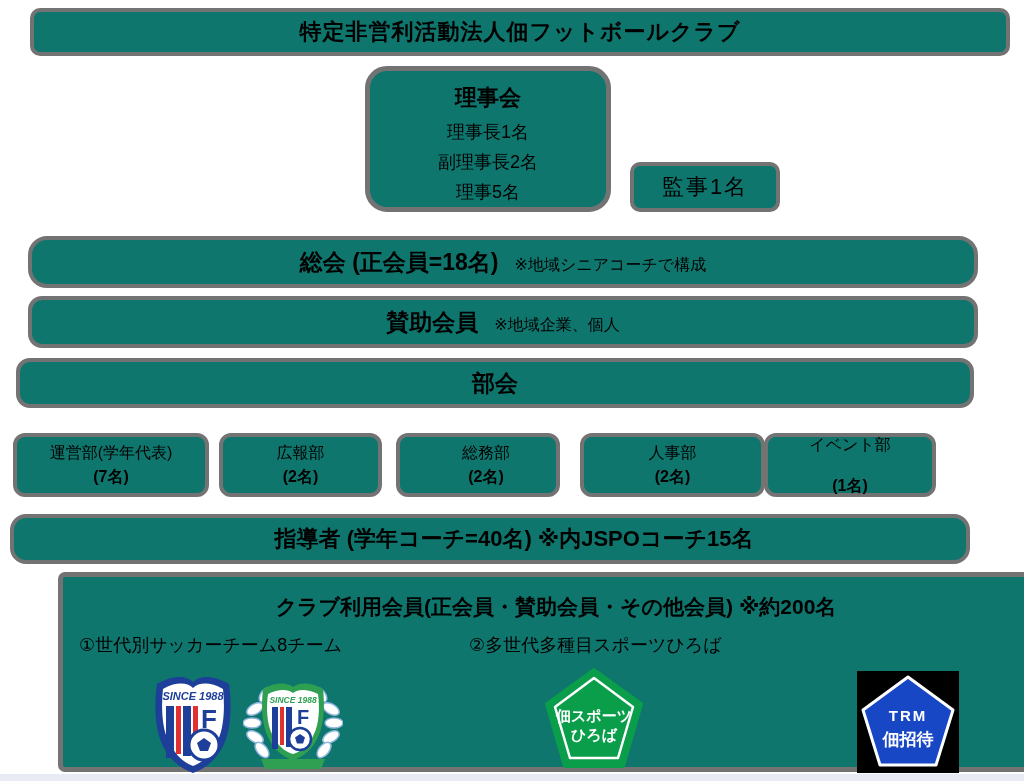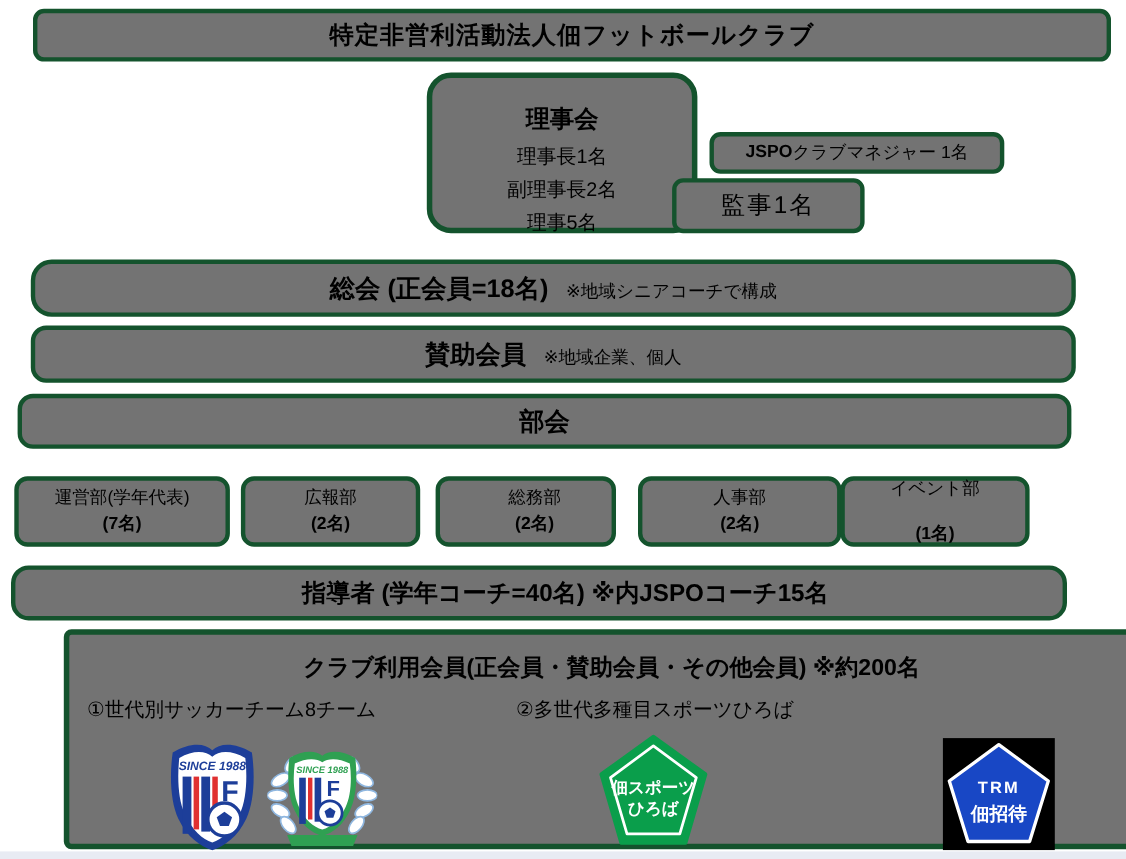--- a/index.html
+++ b/index.html
@@ -1,33 +1,33 @@
 <!DOCTYPE html>
 <html><head>
 <meta charset="utf-8">
 <style>
   html,body{margin:0;padding:0;background:#ffffff;}
   .stage{
     position:relative;width:1024px;height:781px;background:#ffffff;overflow:hidden;
     font-family:"Liberation Sans","DejaVu Sans",sans-serif;color:#000;
   }
   .box{
-    position:absolute;box-sizing:border-box;background:#737373;
-    border:4px solid #14532d;display:flex;align-items:center;justify-content:center;
+    position:absolute;box-sizing:border-box;background:#0f766e;
+    border:4px solid #737373;display:flex;align-items:center;justify-content:center;
   }
   .title-box{left:30px;top:8px;width:980px;height:48px;border-radius:10px;}
   .title-box .t{font-size:22px;font-weight:bold;letter-spacing:1px;}
-  .board-box{left:388px;top:66px;width:246px;height:146px;border-radius:22px;border-width:5px;
-    flex-direction:column;justify-content:flex-start;padding-top:22px;}
+  .board-box{left:365px;top:66px;width:246px;height:146px;border-radius:22px;border-width:5px;
+    flex-direction:column;justify-content:flex-start;padding-top:12px;}
   .board-title{font-size:22px;font-weight:bold;margin-bottom:4px;}
   .board-line{font-size:18px;line-height:30px;}
   .jspo-box{left:645px;top:120px;width:268px;height:38px;border-radius:10px;}
   .jspo-box .b{font-weight:bold;font-size:16px;}
   .jspo-box .r{font-size:16px;}
-  .auditor-box{left:611px;top:162px;width:175px;height:50px;border-radius:10px;}
+  .auditor-box{left:630px;top:162px;width:150px;height:50px;border-radius:10px;}
   .auditor-box .t{font-size:22px;letter-spacing:2px;}
   .wide{left:28px;width:950px;height:52px;border-radius:14px;}
   .assembly-box{top:236px;border-radius:19px;}
   .support-box{top:296px;}
   .bukai-box{left:16px;top:358px;width:958px;height:50px;border-radius:14px;}
   .big{font-size:23px;font-weight:bold;}
   .note{font-size:16px;margin-left:16px;position:relative;top:3px;}
   .dept{top:433px;height:64px;border-radius:12px;flex-direction:column;line-height:24px;}
   .dept .n{font-size:16px;}
   .dept .c{font-size:16px;font-weight:bold;}
@@ -61,24 +61,20 @@
     <span class="t">特定非営利活動法人佃フットボールクラブ</span>
   </div>
 
   <div class="box board-box">
     <div class="board-title">理事会</div>
     <div class="board-line">理事長1名</div>
     <div class="board-line">副理事長2名</div>
     <div class="board-line">理事5名</div>
   </div>
 
-  <div class="box jspo-box">
-    <span class="b">JSPO</span>
-      <span class="r">クラブマネジャー 1名</span>
-  </div>
 
   <div class="box auditor-box">
     <span class="t">監事1名</span>
   </div>
 
   <div class="box wide assembly-box">
     <span class="big">総会 (正会員=18名)</span>
     <span class="note">※地域シニアコーチで構成</span>
   </div>
 

